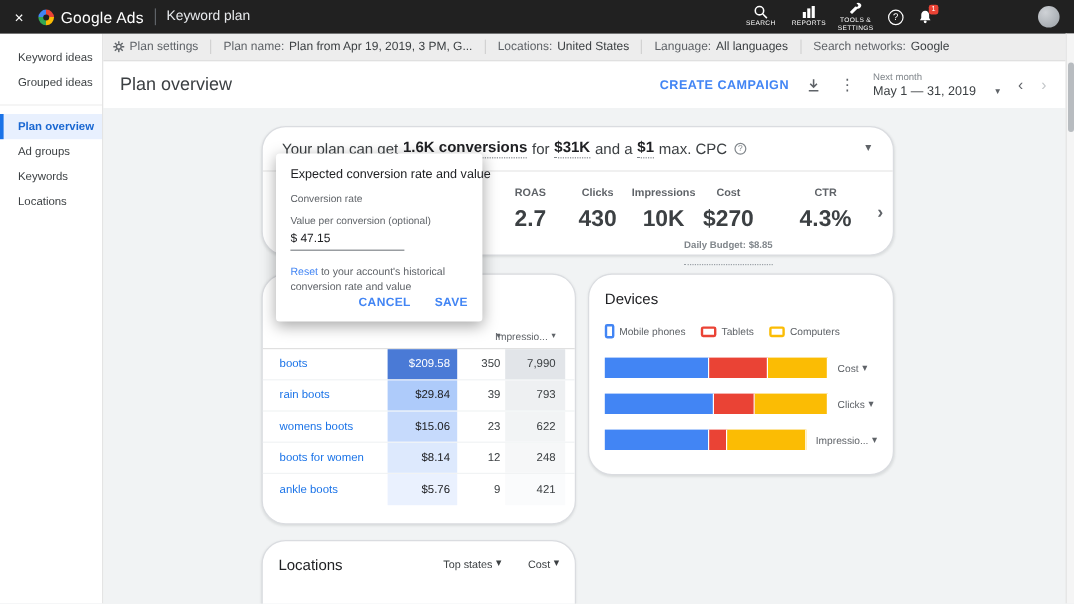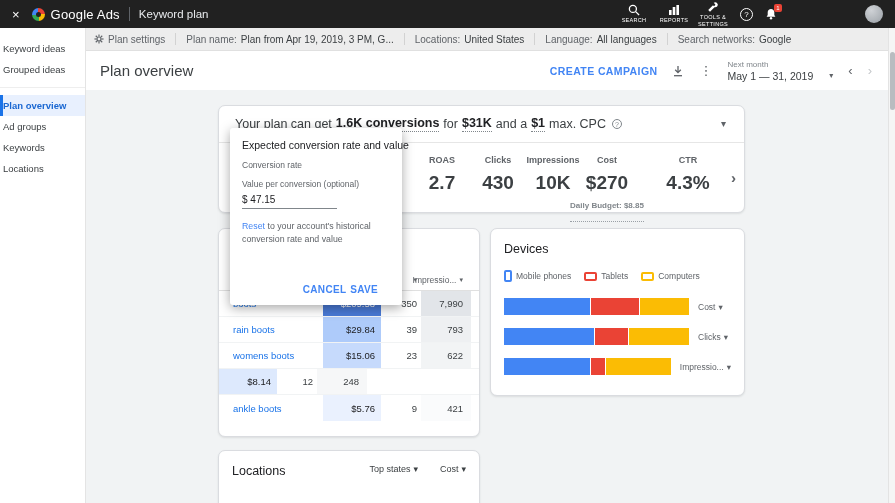--- a/index.html
+++ b/index.html
@@ -38,73 +38,73 @@
   
   .settings-bar { position:absolute; top:28px; left:86px; right:7px; height:23px;
     background:#ededed; border-bottom:1px solid #e0e0e0; display:flex;
     align-items:center; font-size:10px; color:#5f6368; padding-left:8px; z-index:5; }
   .sb-item { display:flex; align-items:center; gap:4px; cursor:pointer; white-space:nowrap; }
   .sb-sep { width:1px; height:12px; background:#d2d2d2; margin:0 10px; }
   .sb-val { color:#3c4043; }
   
   .sidebar { position:absolute; top:28px; left:0; width:86px; bottom:0;
     background:#fff; border-right:1px solid #e4e4e4; z-index:10; padding-top:10px; }
-  .sn-item { height:21px; display:flex; align-items:center; 
+  .sn-item { height:21px; display:flex; align-items:center; padding-left:12px;
     font-size:9.5px; color:#3c4043; cursor:pointer; border-left:3px solid transparent; }
   .sn-item.active { background:#e8f0fe; border-left-color:#1a73e8; color:#1967d2; font-weight:bold; }
   .sn-div { border-top:1px solid #eee; margin:7px 0; }
   
   .page-header { position:absolute; top:51px; left:86px; right:7px; height:39px;
     background:#fff; display:flex; align-items:center; padding:0 16px 0 14px; z-index:4; }
   .ph-title { font-size:15px; color:#3c4043; }
   .ph-right { margin-left:auto; display:flex; align-items:center; gap:15px; }
   .ph-cc { font-size:10.5px; font-weight:bold; letter-spacing:.4px; color:#4285f4; cursor:pointer; }
   .ph-kebab { font-size:13px; color:#5f6368; cursor:pointer; }
   .ph-date { display:flex; flex-direction:column; align-items:flex-start; cursor:pointer; }
   .ph-period { font-size:8px; color:#80868b; margin-bottom:1px; }
   .ph-range { font-size:10.5px; color:#3c4043; display:flex; align-items:center; gap:16px; }
   .ph-caret { font-size:8px; color:#5f6368; }
   .ph-chev { font-size:13px; color:#5f6368; cursor:pointer; line-height:1; }
   .ph-chev.dis { color:#c4c7ca; }
   
   .canvas { position:absolute; top:90px; left:86px; right:7px; bottom:0; background:#f1f3f4; }
-  .card { position:absolute; background:#fff; border:1px solid #dadce0; border-radius:7px;
+  .card { position:absolute; background:#fff; border:1px solid #dadce0; border-radius:20px;
     box-shadow:0 1px 2px rgba(60,64,67,.12); }
   
   .summary-card { left:132px; top:15px; width:527px; height:108px; }
   .banner { position:relative; height:37px; display:flex; align-items:center;
     padding:0 16px; font-size:12.5px; color:#3c4043; border-bottom:1px solid #e6e6e6; }
   .banner span { margin-right:4px; white-space:nowrap; }
   .b-link { font-weight:bold; color:#202124; border-bottom:1px dotted #80868b;
     padding-bottom:1px; cursor:pointer; }
   .b-info { width:10px; height:10px; border:1px solid #80868b; border-radius:50%;
     color:#80868b; font-size:7px; display:inline-flex; align-items:center;
     justify-content:center; margin-left:2px; }
   .b-caret { position:absolute; right:14px; top:12px; font-size:10px; color:#5f6368; cursor:pointer; }
   .metrics { position:relative; height:70px;font-weight:bold; }
   .metric { position:absolute; top:12px; width:76px; text-align:center; }
   .m-label { font-size:9px; color:#5f6368; margin-bottom:7px; }
   .m-value { font-size:19px; color:#3c4043; }
   .m-sub { font-size:8px; color:#80868b; margin-top:4px; display:inline-block;
     border-bottom:1px dotted #9aa0a6; padding-bottom:11px; }
   .m-next { position:absolute; right:8px; top:26px; font-size:15px; color:#5f6368; cursor:pointer; }
   
-  .dialog { position:absolute; left:144px; top:38px; width:172px; height:177px;
+  .dialog { position:absolute; left:144px; top:38px; width:172px; height:140px;
     background:#fff; border-radius:3px; box-shadow:0 3px 12px rgba(0,0,0,.35);
     z-index:40; padding:11px 12px; }
   .dlg-title { font-size:10.5px; color:#202124; white-space:nowrap; }
   .dlg-label { font-size:8.5px; color:#5f6368; margin-top:9px; }
   .dlg-input { font-size:10px; color:#202124; width:95px; padding:4px 0 3px 0;
     border:none; outline:none; border-bottom:2px solid #4285f4; background:transparent;
     font-family:inherit; }
   .dlg-input.indent { text-indent:16px; }
   .dlg-input.gray { border-bottom:1px solid #80868b; }
   .dlg-reset { font-size:8.8px; color:#5f6368; line-height:1.5; margin-top:11px; width:142px; }
   .dlg-reset a { color:#4285f4; text-decoration:none; cursor:pointer; }
-  .dlg-actions { position:absolute; right:24px; bottom:10px; display:flex; gap:4px; }
+  .dlg-actions { position:absolute; right:12px; bottom:10px; display:flex; gap:20px; }
   .dlg-btn { font-size:10px; font-weight:bold; letter-spacing:.3px; color:#4285f4; cursor:pointer; }
   
   .kw-card { left:132px; top:138px; width:262px; height:209px; }
   .kw-top { height:40px; }
   .kw-head { display:flex; align-items:center; height:22px; border-bottom:1px solid #e0e0e0;
     font-size:8.5px; color:#5f6368; }
   .kw-row { display:flex; align-items:stretch; height:26px; border-bottom:1px solid #f1f3f4; }
   .c-kw { width:104px; display:flex; align-items:center; padding-left:14px; }
   .c-cost { width:58px; display:flex; align-items:center; justify-content:flex-end; padding-right:6px; }
   .c-clk { width:40px; display:flex; align-items:center; justify-content:flex-end; padding-right:4px; }
@@ -361,20 +361,23 @@
           <span class="kw-cost-txt" style="color: rgb(32, 33, 36);">$15.06</span>
         </div>
       <div class="c-clk">
           <span class="kw-num">23</span>
         </div>
       <div class="c-imp" style="background: rgb(242, 244, 245);">
           <span class="kw-num">622</span>
         </div>
     </div>
     <div class="kw-row">
+      <div class="c-kw">
+          <span class="kw-link">boots for women</span>
+        </div>
       <div class="c-cost" style="background: rgb(221, 233, 253);">
           <span class="kw-cost-txt" style="color: rgb(32, 33, 36);">$8.14</span>
         </div>
       <div class="c-clk">
           <span class="kw-num">12</span>
         </div>
       <div class="c-imp" style="background: rgb(246, 247, 248);">
           <span class="kw-num">248</span>
         </div>
     </div>

